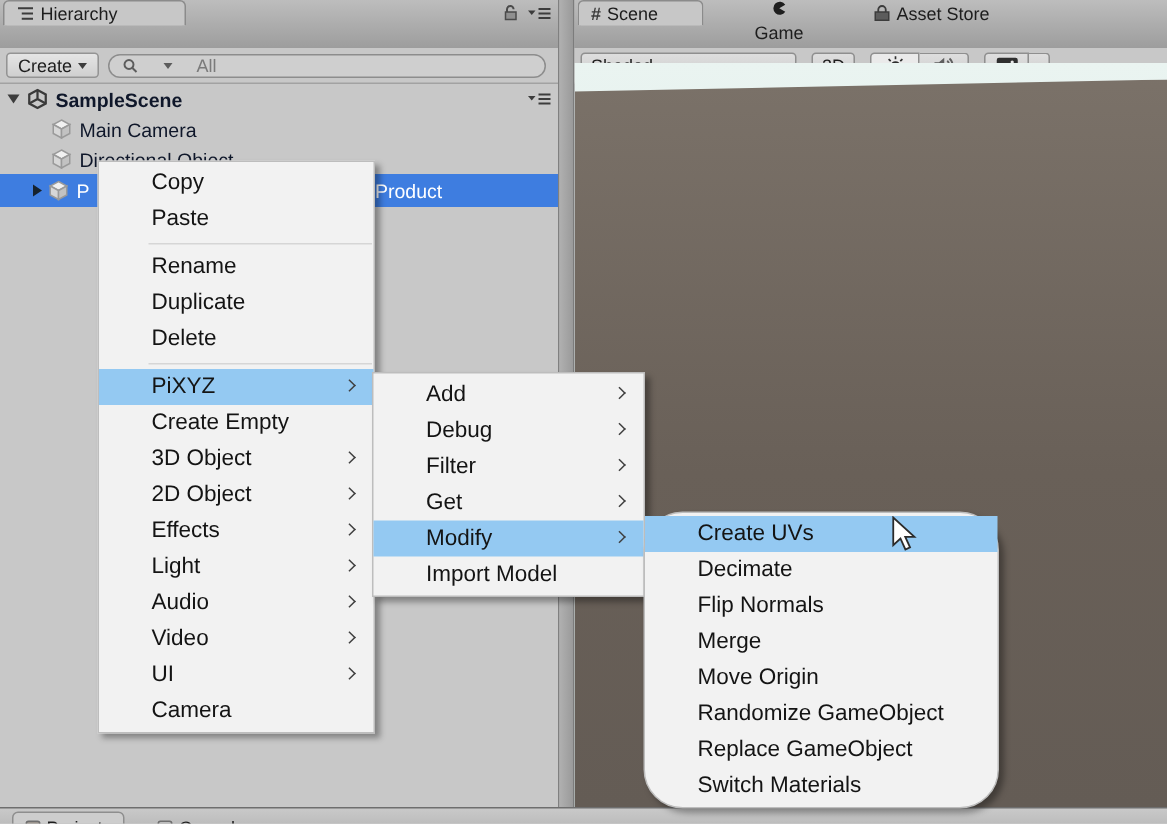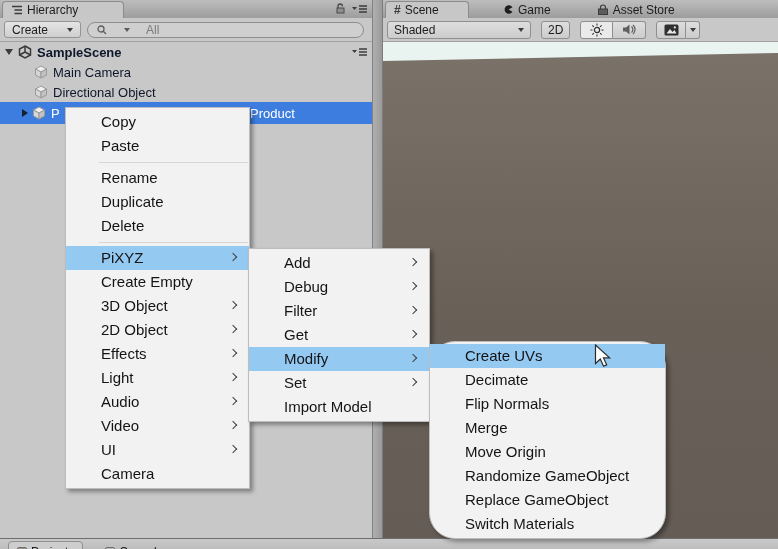--- a/index.html
+++ b/index.html
@@ -1,34 +1,34 @@
 <!DOCTYPE html>
 <html><head>
 <meta charset="utf-8">
 <style>
   * { margin:0; padding:0; box-sizing:border-box; }
   html,body { width:778px; height:549px; overflow:hidden;
     font-family:"Liberation Sans", sans-serif; background:#c8c8c8; position:relative; }
 
   
-  .tabbar { height:18px; background:linear-gradient(#bdbdbd,#9d9d9d);
-    display:flex; align-items:flex-end; position:relative; }
+  .tabbar { height:32px; background:linear-gradient(#bdbdbd,#9d9d9d);
+    display:flex; position:relative; }
   .tab { height:17px; display:flex; align-items:center; gap:4px; padding:0 8px;
     font-size:12px; color:#1d1d1d; }
   .tab.active { background:#c7c7c7; border:1px solid #8b8b8b; border-bottom:none;
     border-radius:4px 4px 0 0; }
   .toolbar { height:24px; background:#c8c8c8; display:flex; align-items:center;
     border-bottom:1px solid #a2a2a2; }
 
   
   #hierarchy { position:absolute; left:0; top:0; width:373px; height:538px;
     background:#c8c8c8; border-right:1px solid #808080; }
   .btn { background:linear-gradient(#e5e5e5,#cfcfcf); border:1px solid #949494;
     border-radius:3px; font-size:12px; color:#1d1d1d; height:17px;
-    display:flex; align-items:center; gap:19px; padding:0 7px; }
+    display:flex; align-items:center; gap:4px; padding:0 7px; }
   .searchpill { flex:1; height:16px; margin:0 8px 0 6px; border:1px solid #8d8d8d;
     border-radius:9px; background:#cfcfcf; display:flex; align-items:center;
     padding:0 8px; gap:16px; }
   .searchpill .ph { font-size:12px; color:#7b7b7b; }
   .hrow { height:20px; display:flex; align-items:center; font-size:13px; color:#0f172a; }
   .hrow.header { font-weight:bold; padding-left:5px; }
   .hrow.child { padding-left:34px; }
   .hrow.selected { background:#3e7de0; color:#ffffff; height:22px; position:relative; }
   .tri-down { width:0; height:0; border-left:4px solid transparent;
     border-right:4px solid transparent; border-top:6px solid #3c3c3c; margin-right:5px; }
@@ -187,21 +187,21 @@
 </div>
 
 <div id="vdivider"></div>
 
 <div id="scenepanel">
   <div class="tabbar">
     <div class="tab active" style="margin-left:2px; width:84px;">
       <span class="ico" style="font-size:12px; color:#3c3c3c; font-weight:bold;">#</span>
       <span>Scene</span>
     </div>
-    <div class="tab plain" style="margin-left:26px;">
+    <div class="tab plain" style="margin-left:26px;flex-direction:column;">
       <span class="ico">
         <svg width="11" height="11" viewBox="0 0 11 11">
             <path d="M9.5 3.2 A4.3 4.3 0 1 0 9.5 7.8 L5.5 5.5 Z" fill="#1e1e1e"></path>
           </svg>
       </span>
       <span>Game</span>
     </div>
     <div class="tab plain" style="margin-left:30px;">
       <span class="ico">
         <svg width="12" height="12" viewBox="0 0 12 12">
@@ -293,21 +293,20 @@
   <div class="mi"><span>UI</span><span class="chev"></span></div>
   <div class="mi"><span>Camera</span></div>
 </div>
 
 <div class="menu" id="menu-pixyz">
   <div class="mi"><span>Add</span><span class="chev"></span></div>
   <div class="mi"><span>Debug</span><span class="chev"></span></div>
   <div class="mi"><span>Filter</span><span class="chev"></span></div>
   <div class="mi"><span>Get</span><span class="chev"></span></div>
   <div class="mi hl"><span>Modify</span><span class="chev"></span></div>
-  <div class="mi"><span>Set</span><span class="chev"></span></div>
   <div class="mi"><span>Import Model</span></div>
 </div>
 
 <div class="menu" id="menu-modify">
   <div class="mi hl"><span>Create UVs</span></div>
   <div class="mi"><span>Decimate</span></div>
   <div class="mi"><span>Flip Normals</span></div>
   <div class="mi"><span>Merge</span></div>
   <div class="mi"><span>Move Origin</span></div>
   <div class="mi"><span>Randomize GameObject</span></div>

